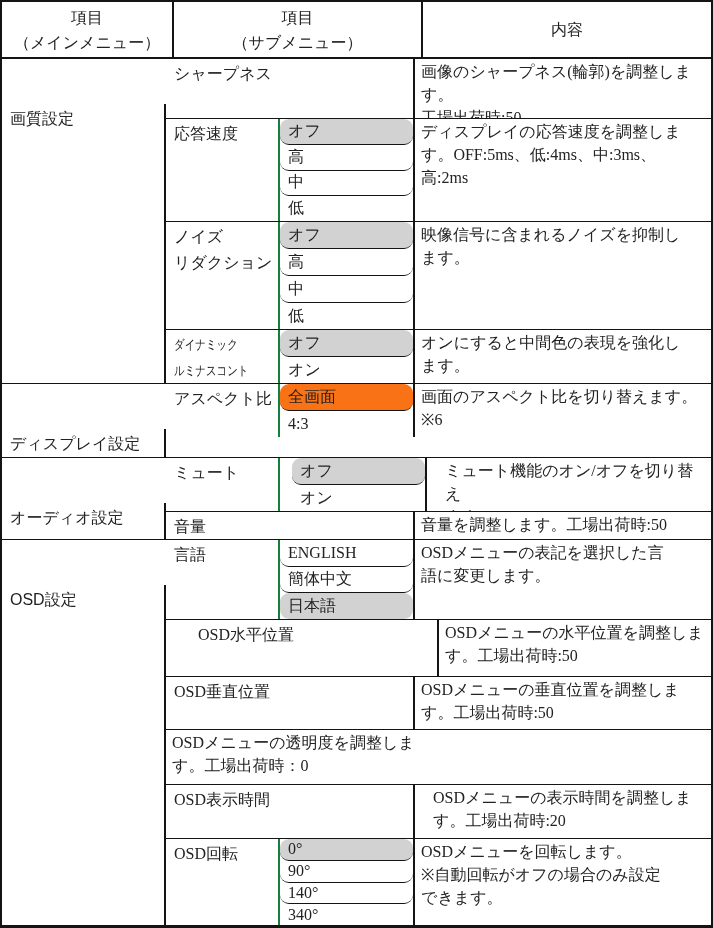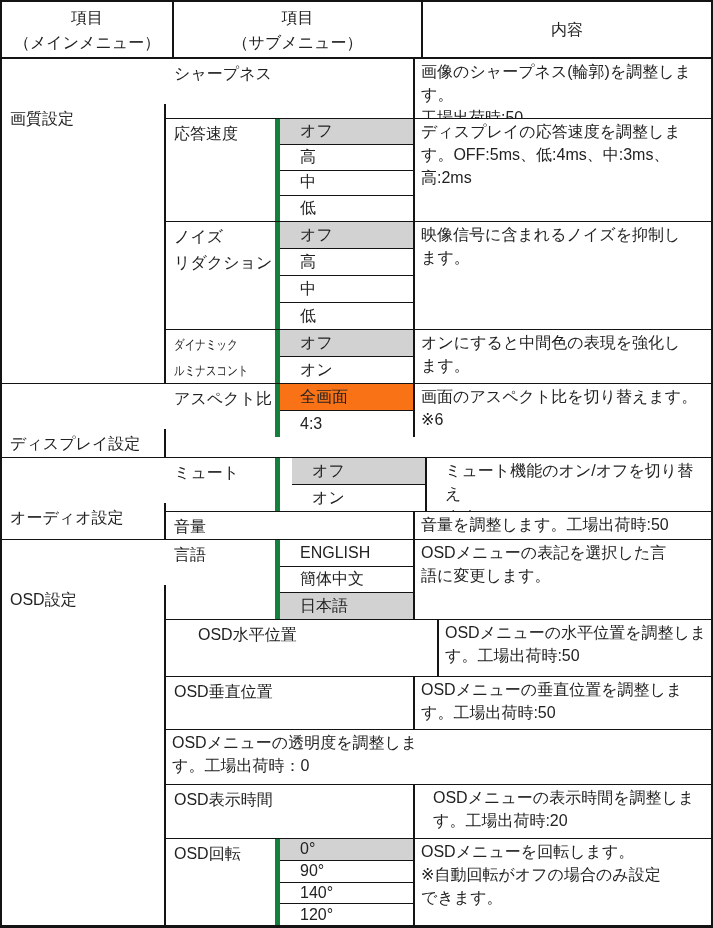--- a/index.html
+++ b/index.html
@@ -27,38 +27,38 @@
   
   .section { display: flex; border-bottom: 1px solid #141414; flex-shrink: 0; }
   .section:last-child { border-bottom: none; flex: 1; }
   .main-cell {
     width: 164px; border-right: 2px solid #141414;
     padding: 2px 0 0 8px; line-height: 26px; overflow: hidden; margin-top: 45px;
   }
   .sbody { flex: 1; display: flex; flex-direction: column; }
 
   
-  .sub-row { display: flex; border-bottom: 1px solid #141414; flex-shrink: 0; overflow: hidden; }
+  .sub-row { display: flex; border-bottom: 1px solid #141414; flex-shrink: 0; overflow: hidden; font-family: Liberation Serif, serif; }
   .sub-row:last-child { border-bottom: none; }
   .grow { flex: 1; }
   .sub-label {
-    width: 114px; border-right: 5px solid #15803d;
+    width: 114px; border-right: 2px solid #15803d;
     padding: 2px 2px 0 8px; line-height: 26px; white-space: pre-line; overflow: hidden;
   }
   .sub-label.full { width: 249px; border-right: 2px solid #141414; }
   .condensed {
     display: inline-block; font-size: 13px; line-height: 26px;
     transform: scaleX(0.8); transform-origin: 0 50%; white-space: pre-line;
   }
 
   
   .opts { width: 135px; border-right: 2px solid #141414; display: flex; flex-direction: column; }
   .opt {
     flex: 1; border-bottom: 1px solid #141414;
-    display: flex; align-items: center; padding-left: 20px; overflow: hidden;
+    display: flex; align-items: center; padding-left: 8px; overflow: hidden; border-radius: 9px;
   }
   .opt:last-child { border-bottom: none; }
 
   
   .desc {
     flex: 1; padding: 1px 4px 0 6px;
     line-height: 23px; white-space: pre-line; overflow: hidden;
   }
 
   .h60 { height: 60px; } .h103 { height: 103px; } .h108 { height: 108px; }
@@ -188,21 +188,21 @@
         <div class="sub-label full">OSD表示時間</div>
         <div class="desc">OSDメニューの表示時間を調整しま
 す。工場出荷時:20</div>
       </div>
       <div class="sub-row grow">
         <div class="sub-label">OSD回転</div>
         <div class="opts">
           <div class="opt sel" style="background: rgb(210, 210, 210);">0°</div>
           <div class="opt">90°</div>
           <div class="opt">140°</div>
-          <div class="opt">120°</div>
+          <div class="opt">340°</div>
         </div>
         <div class="desc">OSDメニューを回転します。
 ※自動回転がオフの場合のみ設定
 できます。</div>
       </div>
     </div>
   </div>
 
 </div>
 

